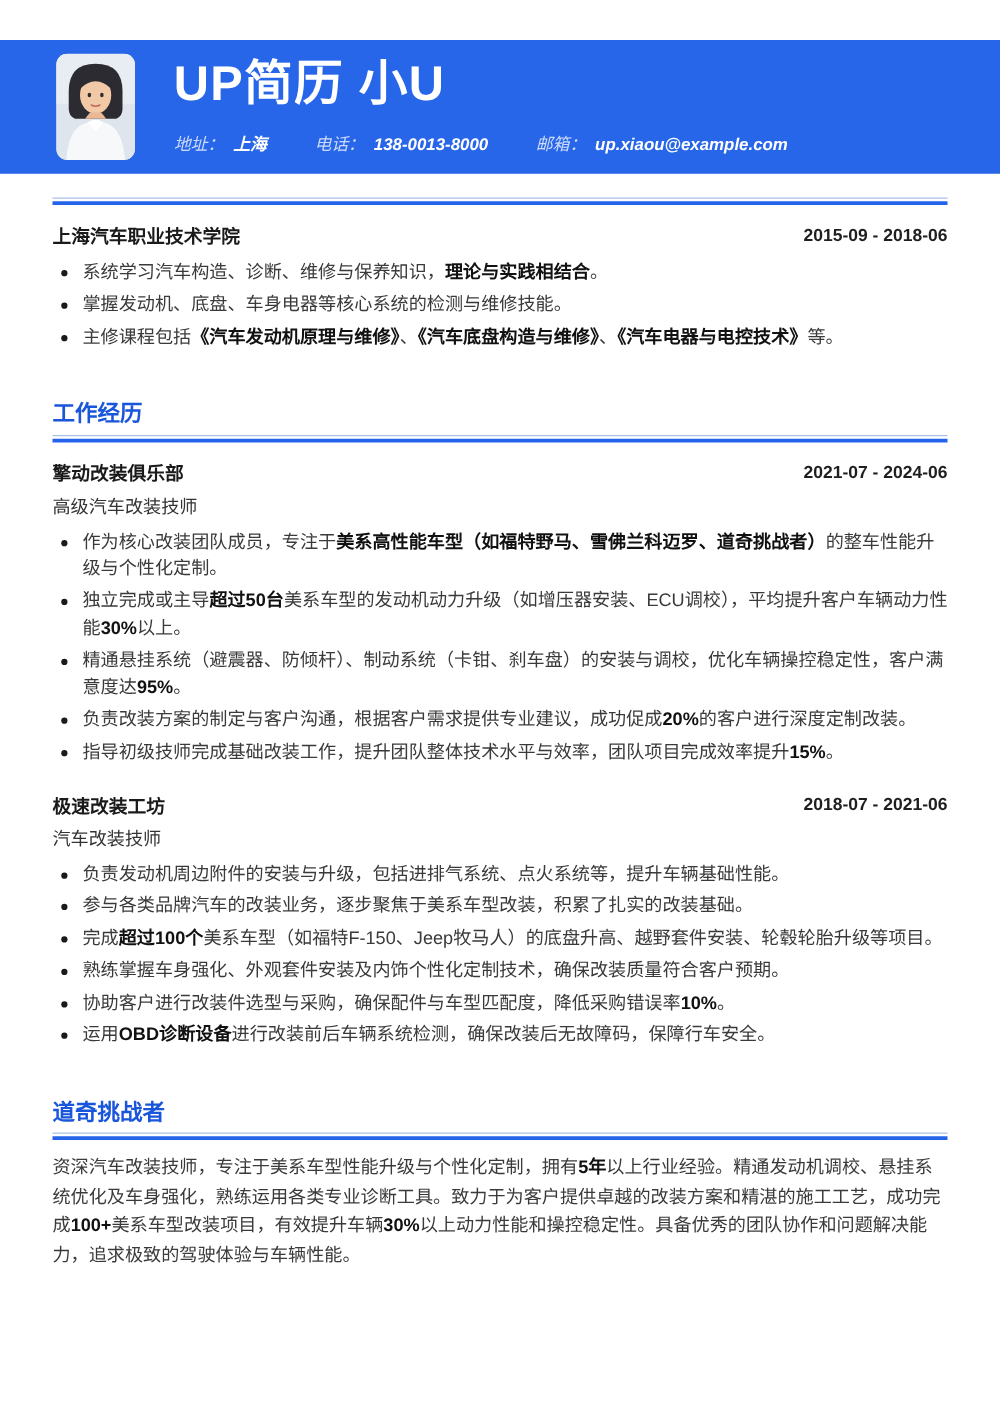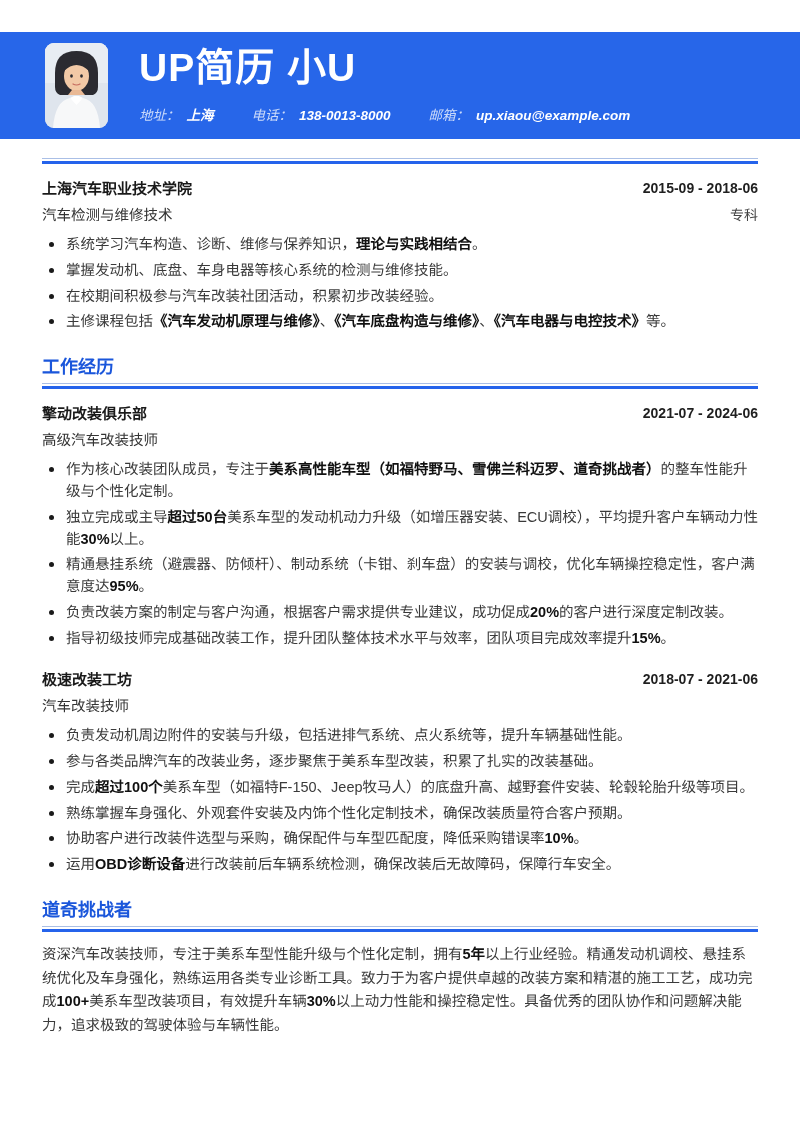--- a/index.html
+++ b/index.html
@@ -47,21 +47,21 @@
     color: #ffffff;
     letter-spacing: 1px;
   }
   .contact { margin-top: 14px; display: flex; align-items: baseline; font-size: 13.5px; font-style: italic; }
   .cgroup { margin-right: 38px; display: flex; align-items: baseline; }
   .clabel { color: rgba(255,255,255,0.76); }
   .cvalue { color: #ffffff; font-weight: 600; margin-left: 7px; }
 
   
   .content { padding: 0 42px; }
-  .section { margin-top: 22px; }
+  .section { margin-top: 38px; }
   .section.first { margin-top: 19px; }
   .sec-title {
     margin: 0;
     font-size: 18px;
     font-weight: 700;
     color: var(--section-title);
     line-height: 1.35;
   }
   .rule-thin  { margin-top: 4px; height: 1px; background: var(--rule-thin); }
   .rule-thick { margin-top: 2px; height: 3px; background: var(--rule-thick); }
@@ -145,28 +145,23 @@
 
     <section class="section first">
       <div class="rule-thin"></div>
       <div class="rule-thick"></div>
 
       <div class="entry">
         <div class="entry-head">
           <span class="org">上海汽车职业技术学院</span>
           <span class="date">2015-09 - 2018-06</span>
         </div>
-        <div class="entry-sub">
-          <span class="role">汽车检测与维修技术</span>
-          <span class="side">专科</span>
-        </div>
         <ul class="bullets">
           <li class="rich">系统学习汽车构造、诊断、维修与保养知识，<b>理论与实践相结合</b>。</li>
           <li class="rich">掌握发动机、底盘、车身电器等核心系统的检测与维修技能。</li>
-          <li class="rich">在校期间积极参与汽车改装社团活动，积累初步改装经验。</li>
           <li class="rich">主修课程包括<b>《汽车发动机原理与维修》</b>、<b>《汽车底盘构造与维修》</b>、<b>《汽车电器与电控技术》</b>等。</li>
         </ul>
       </div>
     </section>
 
     <section class="section">
       <h2 class="sec-title">工作经历</h2>
       <div class="rule-thin"></div>
       <div class="rule-thick"></div>
 

